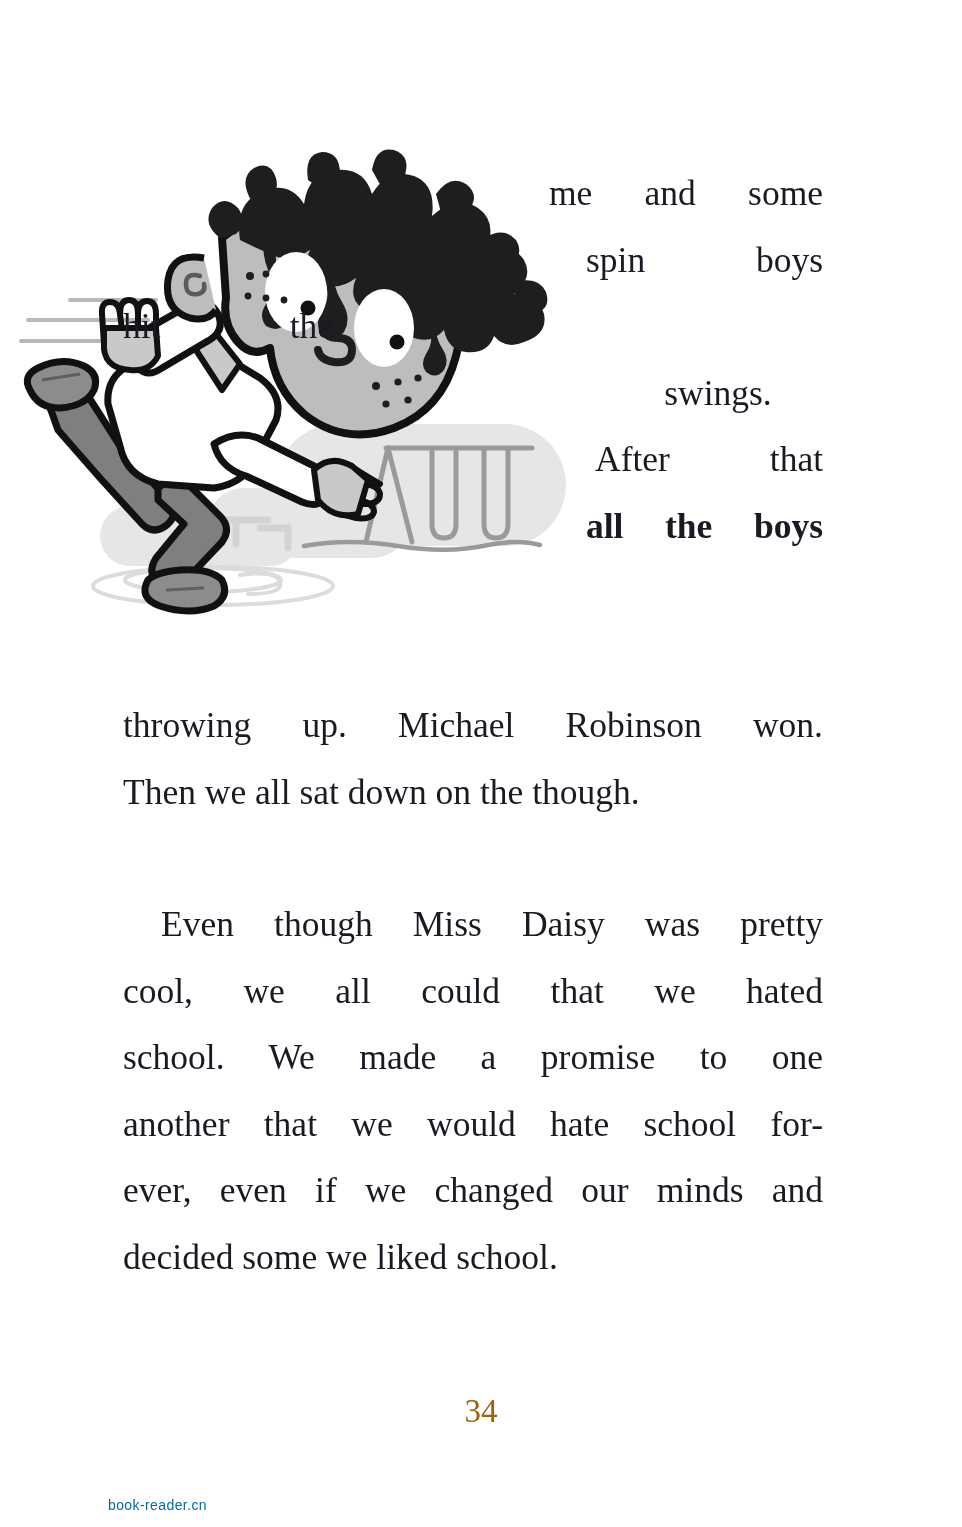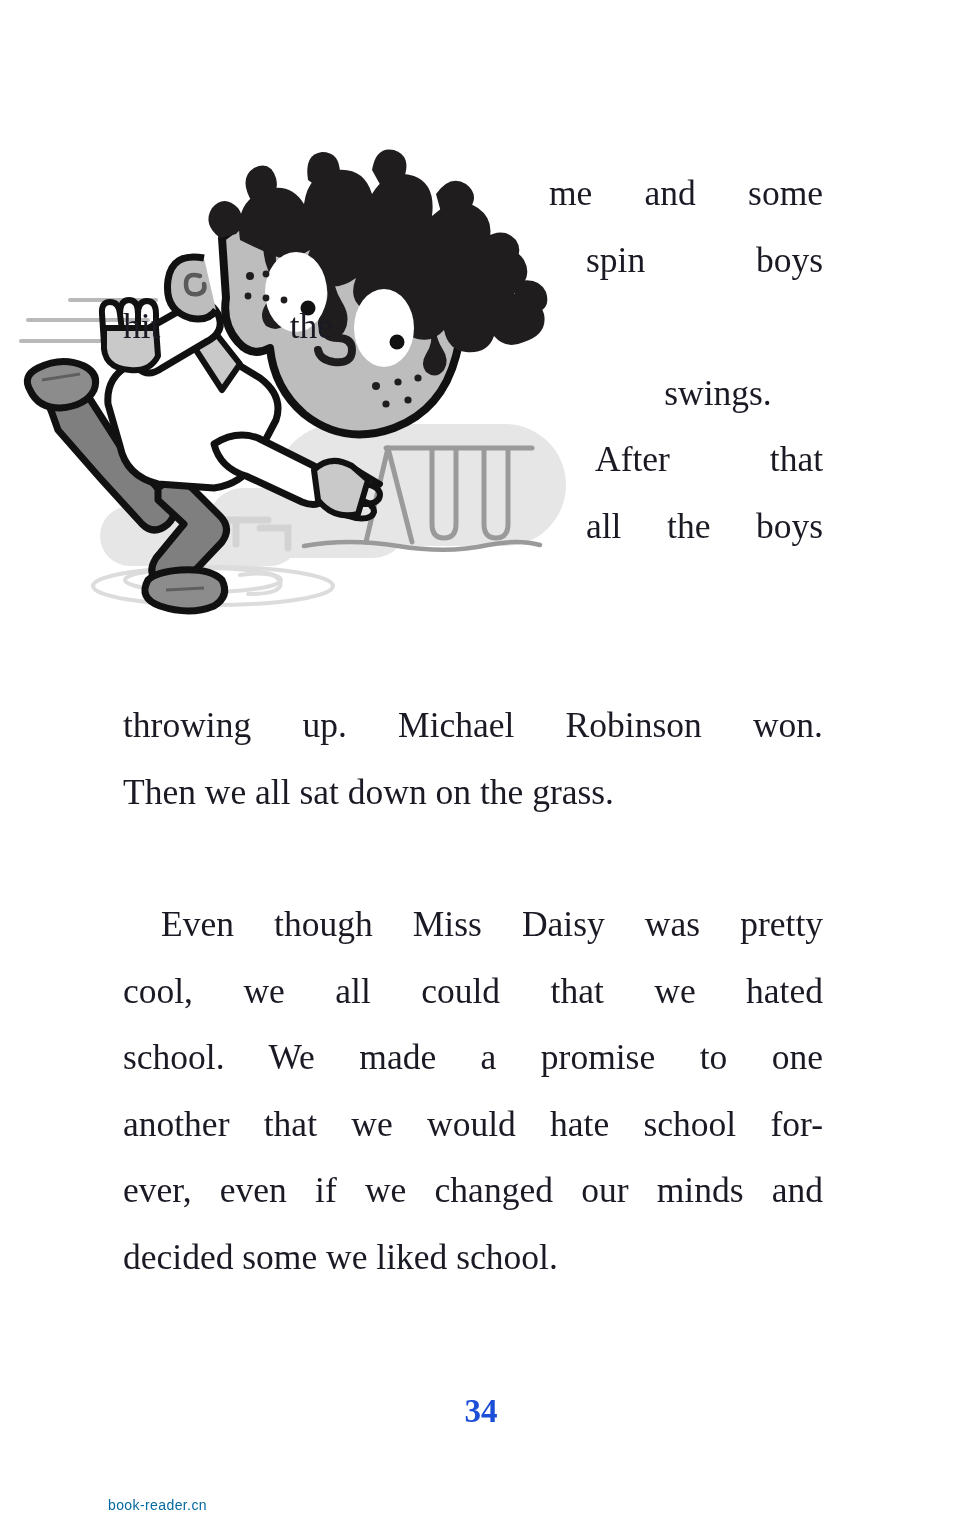--- a/index.html
+++ b/index.html
@@ -53,21 +53,21 @@
     margin: 0;
   }
   .wrap-line > span { display: inline-block; }
 
   
   .wl-1 { margin-left: 426px; width: 274px; }
   .wl-2 { margin-left: 463px; width: 237px; }
   .wl-3 { width: 210px; }
   .wl-4 { margin-left: 490px; width: 210px; text-align-last: center; }
   .wl-5 { margin-left: 472px; width: 228px; }
-  .wl-6 { margin-left: 463px; width: 237px; }
+  .wl-6 { margin-left: 463px; width: 237px; font-weight: bold; }
   .wl-7 { margin-left: 430px; width: 270px; }
   .wl-8 { margin-left: 368px; width: 332px; }
 
   .body-para {
     margin: 0;
     font-size: 35.5px;
     line-height: 66.5px;
     text-align: justify;
     text-justify: inter-word;
     hyphens: none;
@@ -93,22 +93,21 @@
 
   
   .page-number {
     position: absolute;
     top: 1392px;
     left: 0;
     width: 962px;
     text-align: center;
     font-size: 33px;
     line-height: 38px;
-    color: #1d4ed8;
-    font-weight: bold;
+    color: #a16207;
   }
 
   
   .watermark {
     position: absolute;
     left: 108px;
     top: 1497px;
     font-family: "Liberation Sans", "DejaVu Sans", sans-serif;
     font-size: 14px;
     letter-spacing: 0.4px;
@@ -273,21 +272,21 @@
     <div class="wrap-line wl-6">
       <span>all</span>
       <span>the</span>
       <span>boys</span>
     </div>
   </div>
 
   <div class="para-block" id="para-rest">
     <div class="body-para">
       <span class="jline">throwing up. Michael Robinson won.</span>
-      <span class="jline last">Then we all sat down on the grass.</span>
+      <span class="jline last">Then we all sat down on the though.</span>
     </div>
   </div>
 
   <div class="para-block" id="para-two">
     <div class="body-para">
       <span class="jline first-indent">Even though Miss Daisy was pretty</span>
       <span class="jline">cool, we all could that we hated</span>
       <span class="jline">school. We made a promise to one</span>
       <span class="jline">another that we would hate school for-</span>
       <span class="jline">ever, even if we changed our minds and</span>

